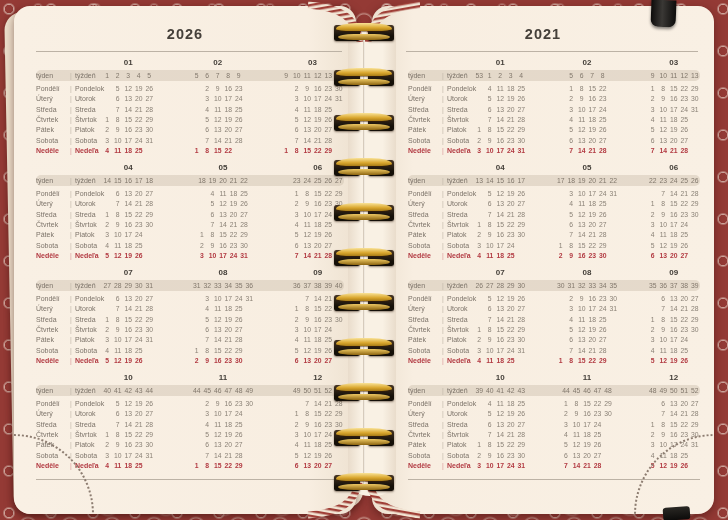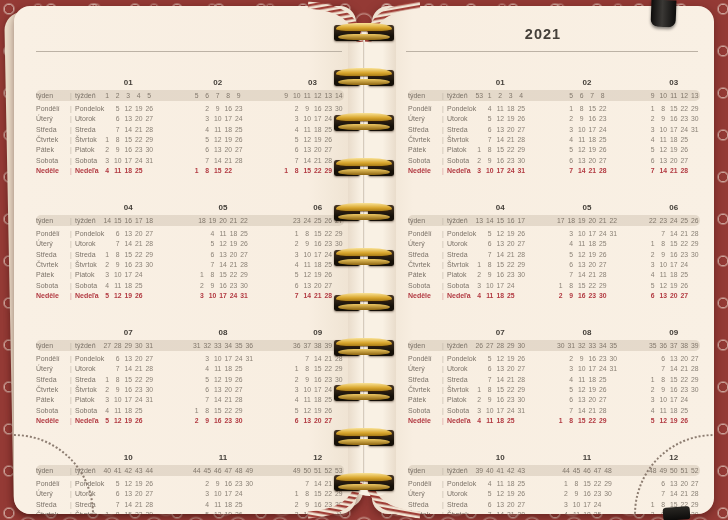--- a/index.html
+++ b/index.html
@@ -28,21 +28,21 @@
     background:linear-gradient(90deg,#c9bcab,#fdf8ef);}
   .year{position:absolute;top:20px;left:0;width:100%;text-align:center;
     font-size:14.5px;font-weight:bold;letter-spacing:1px;color:#45403a;}
   .top-rule{position:absolute;top:45px;height:1px;background:#bcb2a5;}
   .page.left .top-rule{left:22px;right:14px;}
   .page.right .top-rule{left:34px;right:16px;}
   .grid{position:absolute;top:51px;}
   .page.left  .grid{left:22px;right:12px;}
   .page.right .grid{left:36px;right:14px;}
   .month-row{height:105px;}
-  .hdr-line{display:flex;height:11px;margin-top:20px;}
+  .hdr-line{display:flex;height:11px;margin-top:0;}
   .label-spacer,.row-label{width:66px;flex:0 0 66px;}
   .marea{flex:1;display:flex;justify-content:space-between;}
   .m-hdr{text-align:center;font-size:8px;font-weight:bold;color:#45403a;line-height:11px;}
   .band-line{display:flex;align-items:center;height:11px;margin-top:2px;
     background:rgba(203,190,172,.45);border-radius:5px;}
   .day-line{display:flex;align-items:center;height:10.3px;}
   .day-line.first{margin-top:3px;}
   .row-label{display:flex;align-items:center;font-size:7px;color:#7c7369;line-height:10px;}
   .row-label .cz{width:31px;flex:0 0 31px;white-space:nowrap;}
   .row-label .pipe{width:8px;flex:0 0 8px;text-align:center;color:#c2b7a9;}
@@ -74,20 +74,21 @@
   .curves{position:absolute;left:304px;width:120px;height:42px;}
   .curves.top{top:0;}
   .curves.bottom{top:478px;}
 </style>
 </head>
 <body>
 
 <div class="under-page"></div>
 
 <div class="page left">
+  <div class="year">2026</div>
   <div class="top-rule"></div>
   <div class="grid" id="grid-left">
       <div class="month-row">
         <div class="hdr-line">
           <div class="label-spacer"></div>
           <div class="marea">
             <div class="m-hdr" style="width: 52.5px;">01</div>
             <div class="m-hdr" style="width: 52.5px;">02</div>
             <div class="m-hdr" style="width: 63px;">03</div>
           </div>

